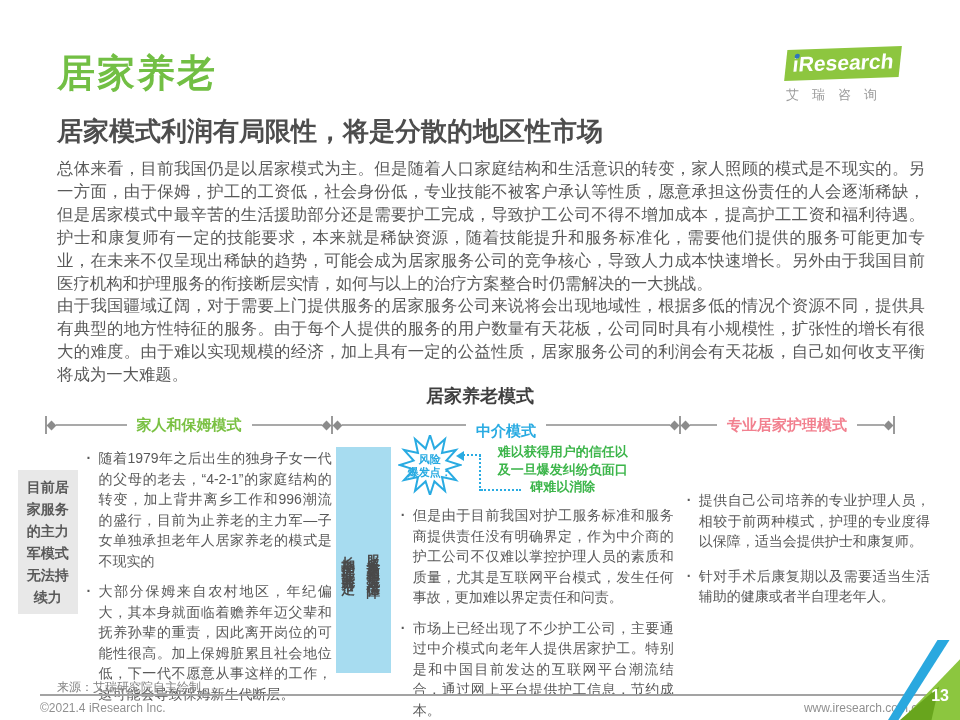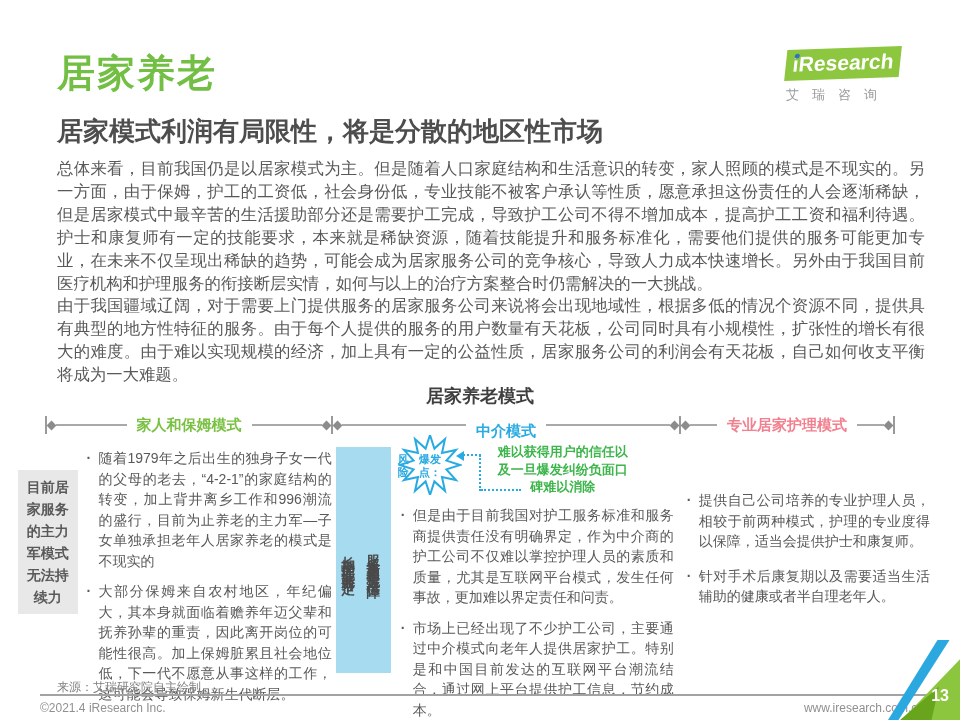--- a/index.html
+++ b/index.html
@@ -44,21 +44,21 @@
   .col li { position:relative; padding-left:13px; margin-bottom:10px; text-align:justify; }
   .col li::before { content:"·"; position:absolute; left:1px; top:0; font-weight:bold; color:#595959; }
   .col1 { width:249px; margin-left:8px; padding-top:5px; }
   .v-banner { width:55px; height:226px; margin-left:4px; margin-top:4px; background:#a7dcf0;
               writing-mode:vertical-rl; text-align:center; padding:12px 5px; color:#4a4a4a; }
   .v-banner span { display:block; font-size:13.5px; font-weight:bold; letter-spacing:3px; line-height:25px; }
   .col2-wrap { width:277px; margin-left:9px; }
   .risk-area { position:relative; height:62px; }
   .burst { position:absolute; left:-2px; top:-8px; width:64px; height:62px; }
   .burst svg { position:absolute; inset:0; }
-  .burst-text { position:absolute; inset:0; display:flex; flex-direction:row; align-items:center; justify-content:center;
+  .burst-text { position:absolute; inset:0; display:flex; flex-direction:column; align-items:center; justify-content:center;
                 font-size:11px; font-weight:bold; color:#29abe2; line-height:13px; }
   .arrow-head { position:absolute; left:56px; top:8px; width:0; height:0;
                 border-top:5px solid transparent; border-bottom:5px solid transparent; border-right:8px solid #29abe2; }
   .arrow-h { position:absolute; left:63px; top:11px; width:18px; border-top:2px dotted #29abe2; }
   .arrow-v { position:absolute; left:79px; top:12px; height:36px; border-left:2px dotted #29abe2; }
   .arrow-b { position:absolute; left:81px; top:46px; width:40px; border-top:2px dotted #29abe2; }
   .risk-note { position:absolute; left:98px; top:0; width:130px; font-size:13px; font-weight:bold; color:#3cb54a;
                line-height:17.5px; text-align:center; }
   .col2 { width:274px; }
   .col3 { width:247px; margin-left:12px; padding-top:47px; }

